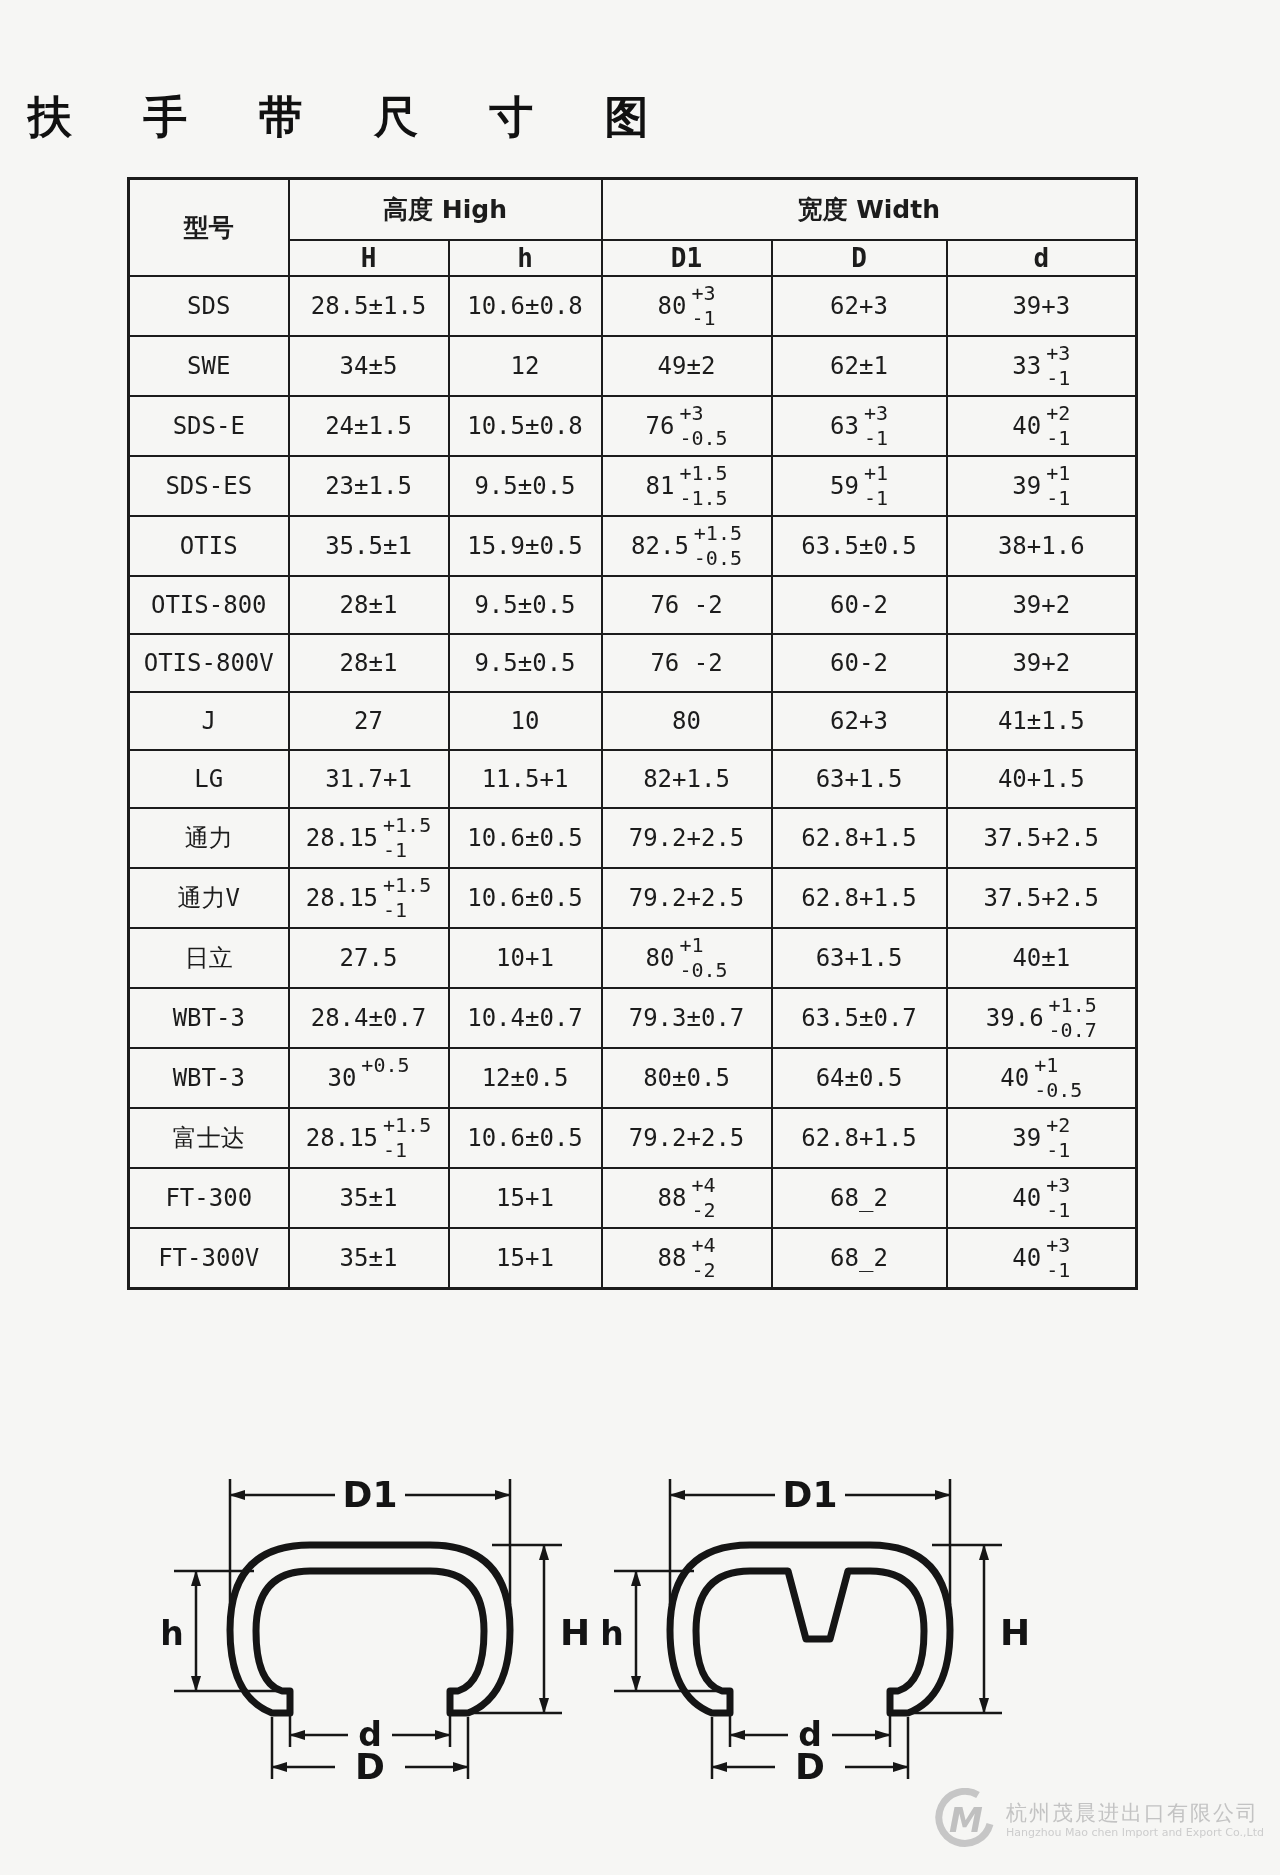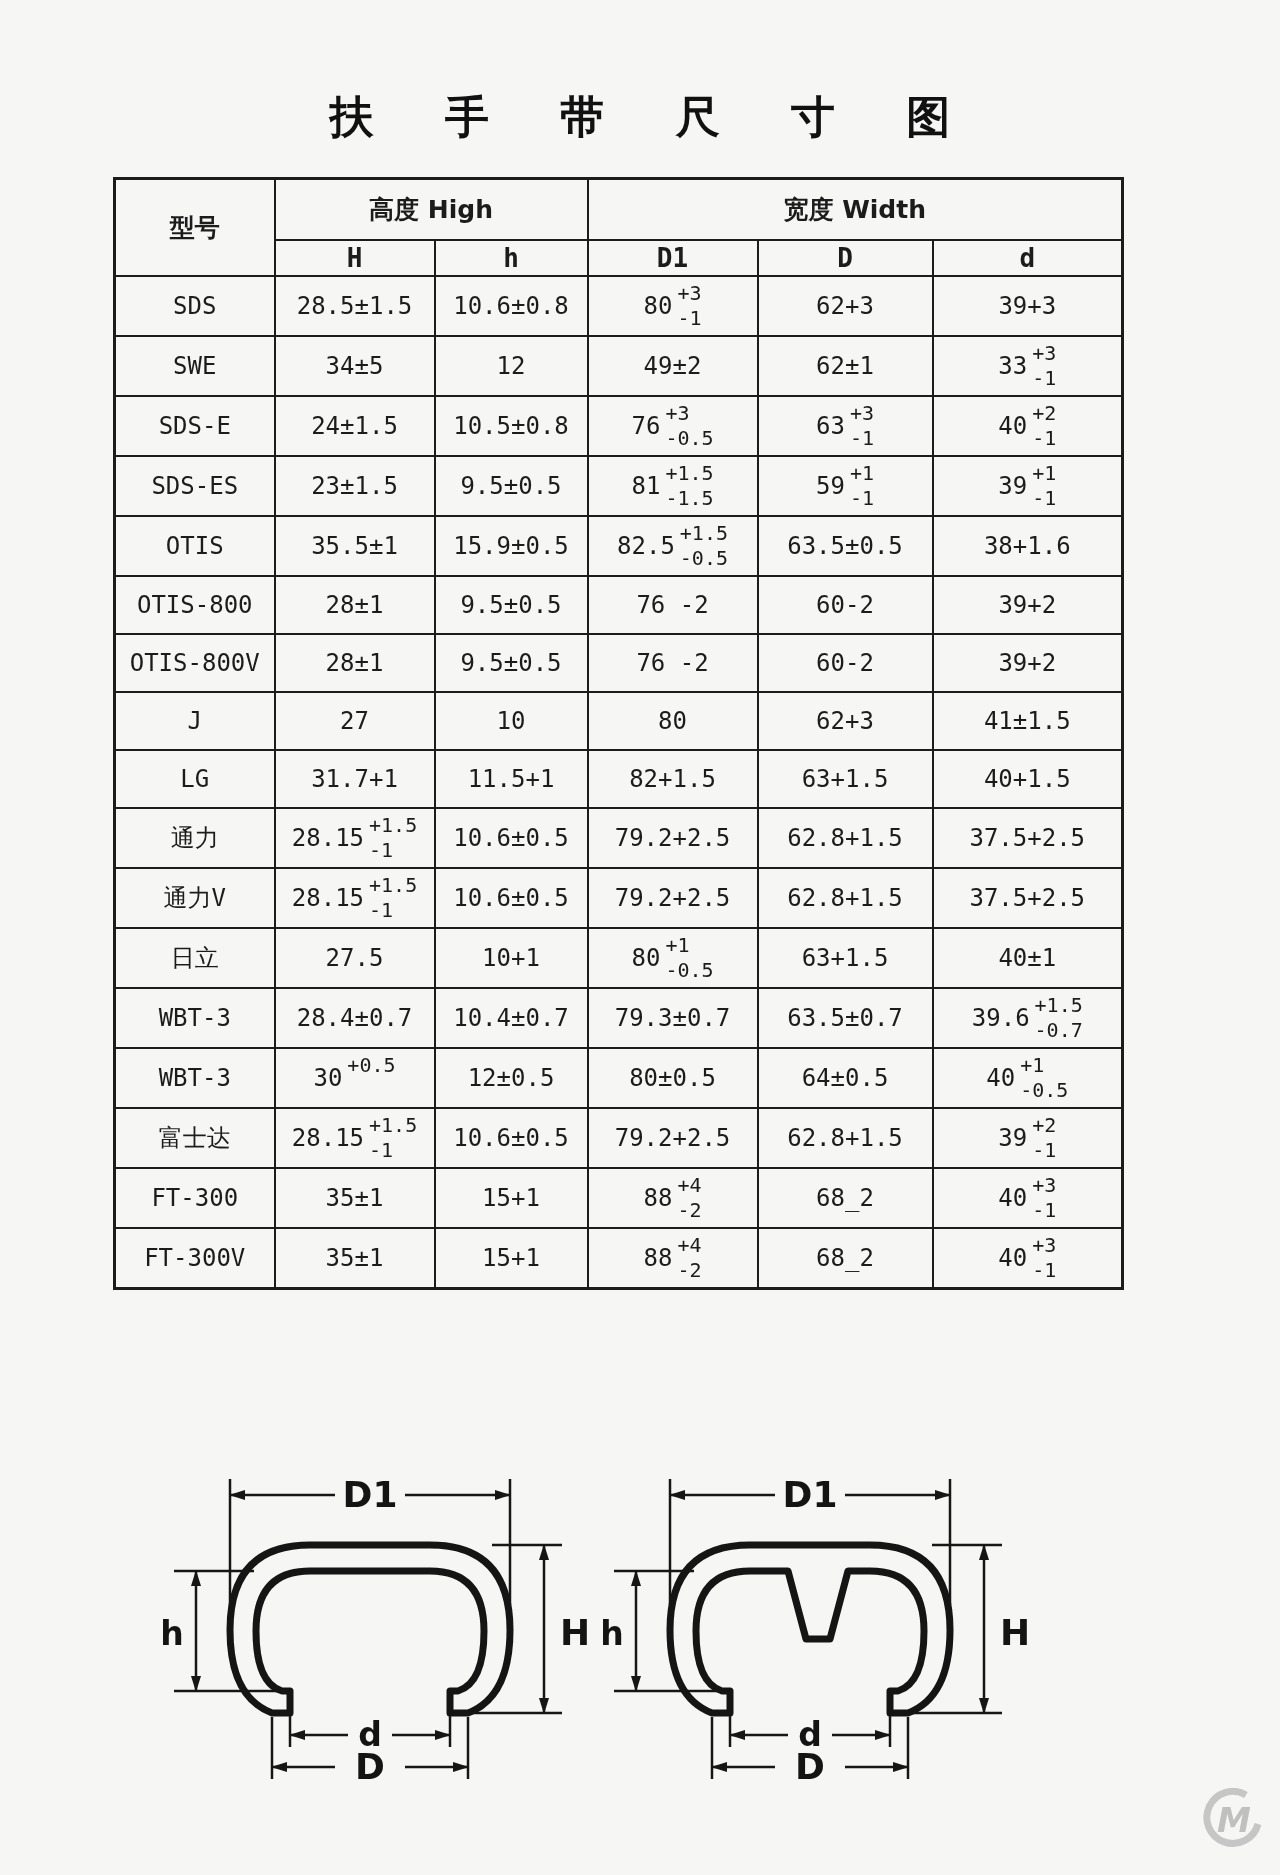--- a/index.html
+++ b/index.html
@@ -13,30 +13,30 @@
     width:1280px;height:1875px;
     background:var(--paper);
     position:relative;
     overflow:hidden;
     font-family:"DejaVu Sans",sans-serif;
     color:var(--ink);
   }
   .page-title{
     position:absolute;
     top:88px;left:0;width:1280px;
-    text-align:center;
+    text-align:left;
     font-size:44px;
     font-weight:700;
     letter-spacing:28px;
     padding-left:28px;
     color:#111;
   }
   table.dim-table{
     position:absolute;
-    left:113px;top:177px;
+    left:127px;top:177px;
     width:1008px;
     border-collapse:collapse;
     table-layout:fixed;
     background:transparent;
   }
   .dim-table th,.dim-table td{
     border:2px solid var(--ink);
     text-align:center;
     vertical-align:middle;
     padding:4px 6px;
@@ -475,13 +475,17 @@
     </g>
     <text class="dimlabel" x="220" y="334" font-size="36" text-anchor="middle">D</text>
   </svg>
 </div>
 
 <div class="watermark">
   <svg width="64" height="64" viewBox="0 0 64 64">
     <path d="M 46 7 A 26 26 0 1 0 58 36" fill="none" stroke="#c6c6c6" stroke-width="7"></path>
     <text x="17" y="44" font-size="34" font-weight="700" font-style="italic" font-family="DejaVu Sans, sans-serif" fill="#c0c0c0">M</text>
   </svg>
+  <div class="wm-text">
+    <span class="wm-cn">杭州茂晨进出口有限公司</span>
+    <span class="wm-en">Hangzhou Mao chen Import and Export Co.,Ltd</span>
+  </div>
 </div>
 
 </body></html>

